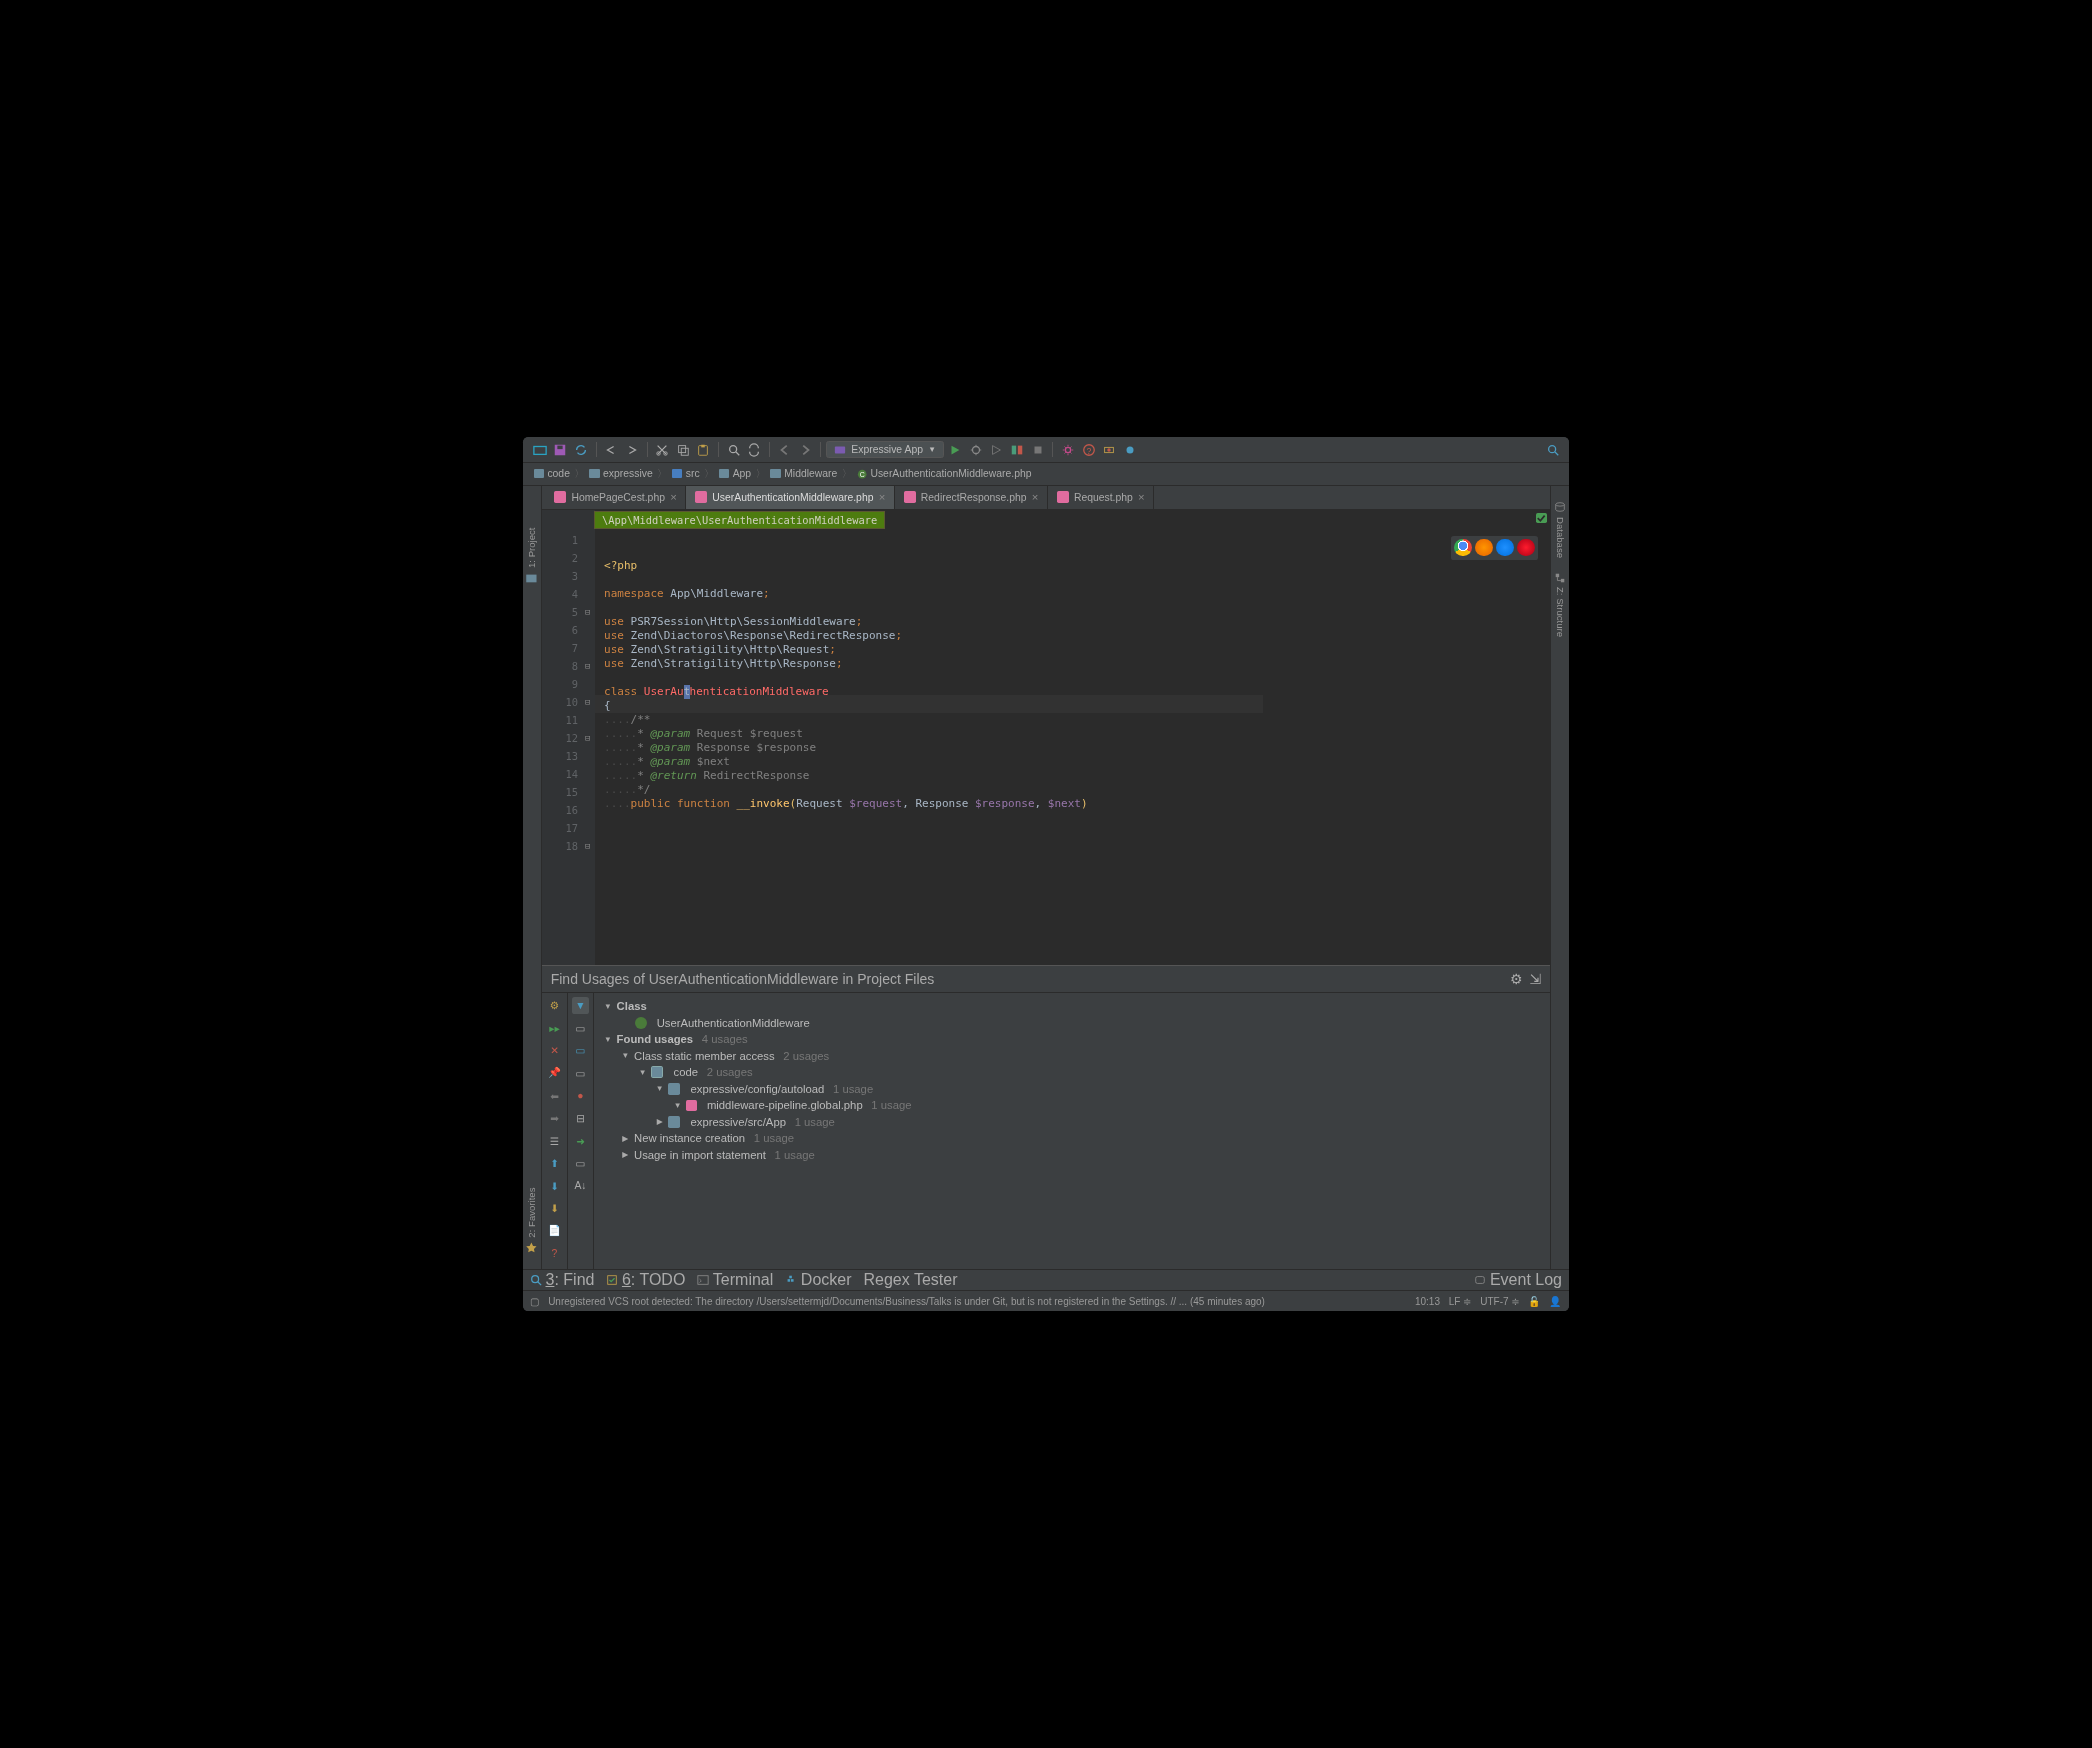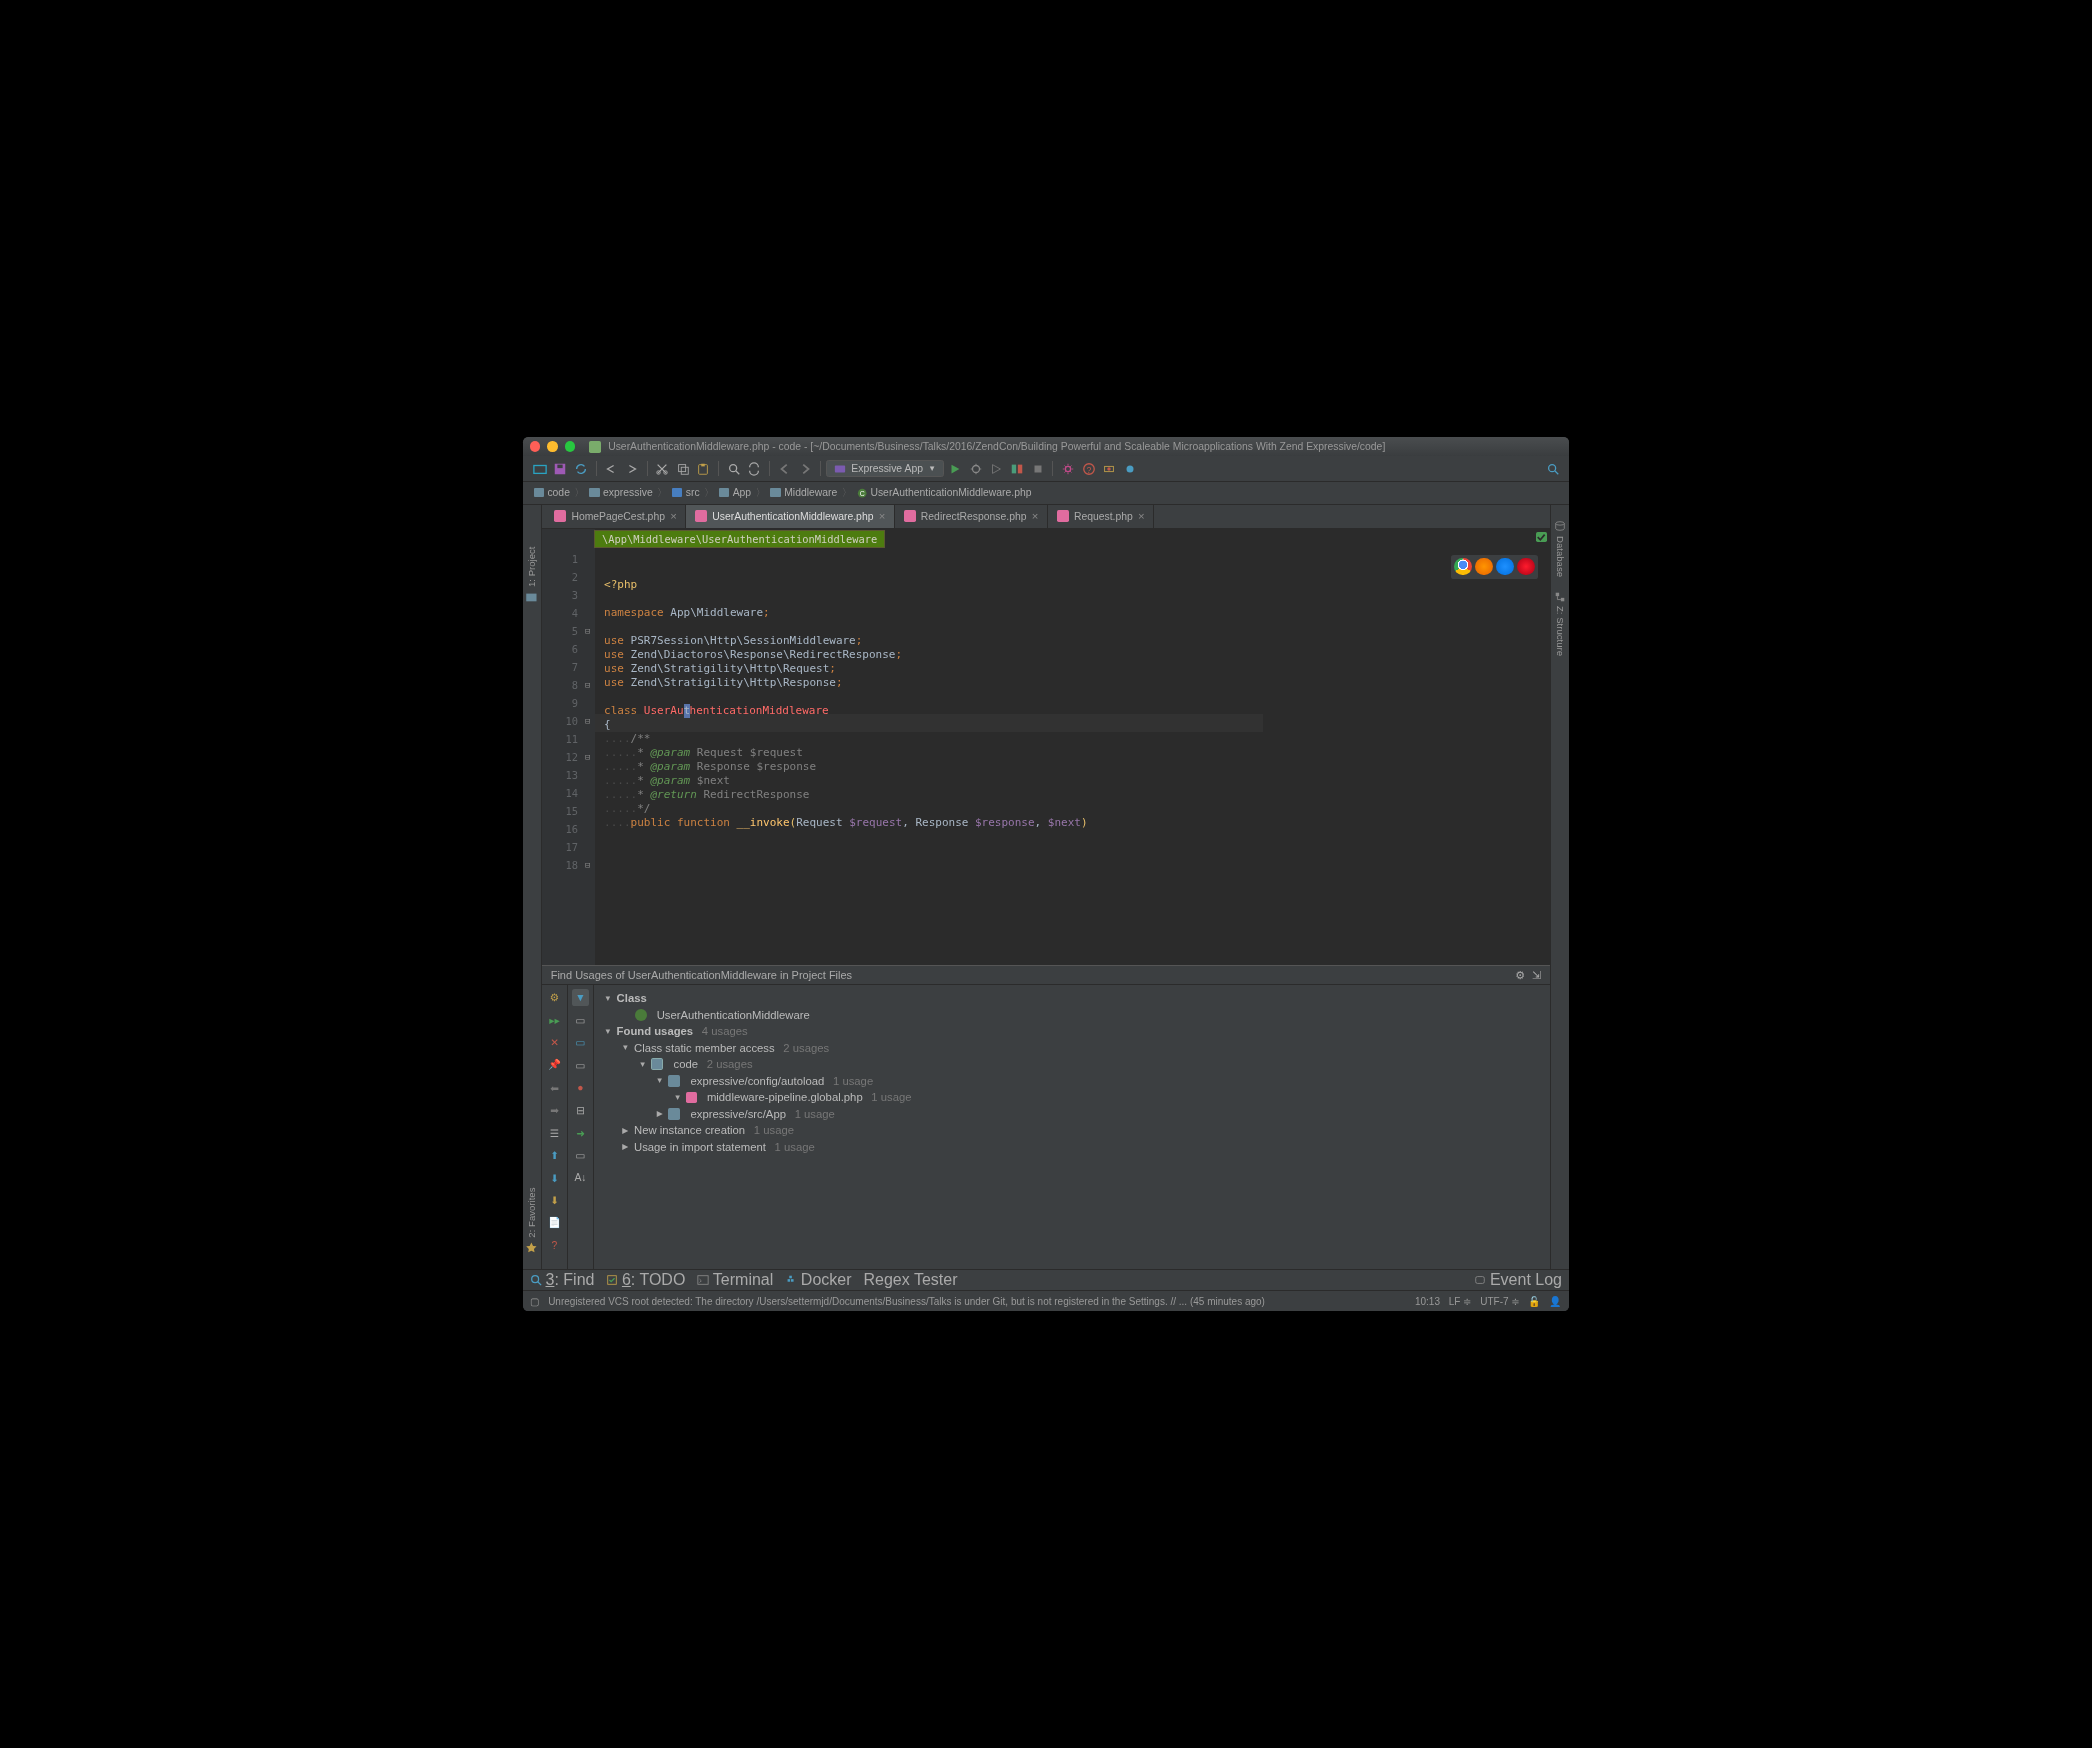--- a/index.html
+++ b/index.html
@@ -271,25 +271,25 @@
 }
 
 .find-panel {
   height: 304px;
   background: #3c3f41;
   border-top: 0.9px solid #555;
   display: flex;
   flex-direction: column;
 }
 .find-header {
-  height: 19px;
+  height: 27px;
   display: flex;
   align-items: center;
   padding: 0 8.7px;
-  font-size: 11px;
+  font-size: 14px;
   color: #aaa;
   border-bottom: 0.9px solid #2b2b2b;
 }
 .find-header-tools {
   margin-left: auto;
   display: flex;
   gap: 7px;
 }
 .find-body {
   flex: 1;
@@ -385,29 +385,20 @@
 }
 .statusbar .status-msg { flex: 1; white-space: nowrap; overflow: hidden; text-overflow: ellipsis; }
 
 .u { text-decoration: underline; }
 </style>
 </head>
 <body>
 
 <div class="window">
 
-  <div class="titlebar">
-    <div class="traffic-lights">
-      <div class="traffic-light tl-red"></div>
-      <div class="traffic-light tl-yellow"></div>
-      <div class="traffic-light tl-green"></div>
-    </div>
-    <div class="title-icon"></div>
-    <div class="titlebar-text">UserAuthenticationMiddleware.php - code - [~/Documents/Business/Talks/2016/ZendCon/Building Powerful and Scaleable Microapplications With Zend Expressive/code]</div>
-  </div>
 
   <div class="toolbar">
     <div class="tb-icon">
         <svg width="14" height="14" viewBox="0 0 16 16">
           <rect x="1" y="4" width="14" height="9" fill="none" stroke="#2aa3c2" stroke-width="1.5"></rect>
         </svg>
       </div>
     <div class="tb-icon">
         <svg width="14" height="14" viewBox="0 0 16 16">
           <rect x="2" y="2" width="12" height="12" fill="#9e5ab5"></rect>

